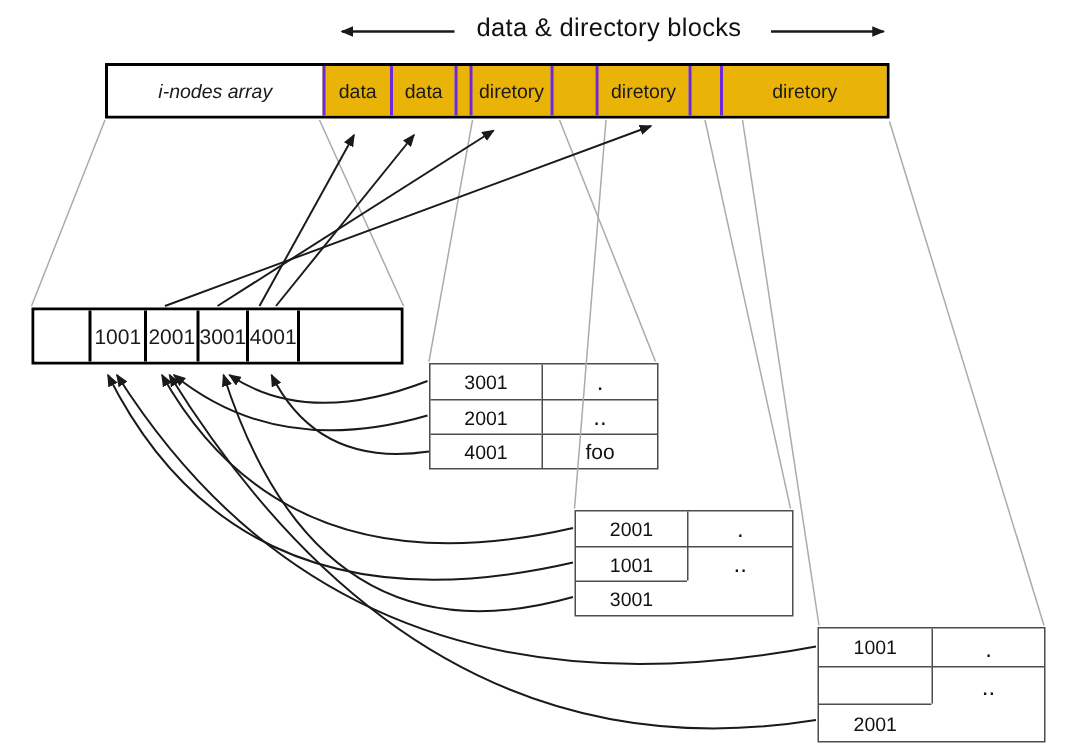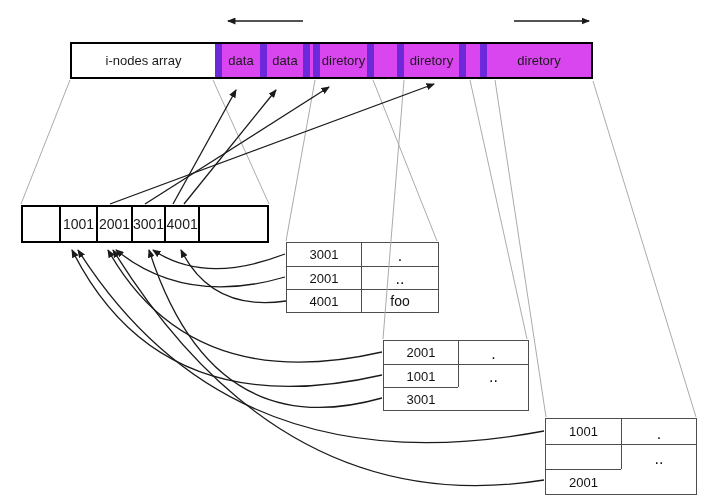--- a/index.html
+++ b/index.html
@@ -12,25 +12,25 @@
     position:absolute; left:300px; top:9px; width:212px; text-align:center;
     font-size:17px; letter-spacing:0.2px; color:#111;
   }
   
   #blocks-array {
     position:absolute; left:70px; top:42px; width:523px; height:37px;
     border:2px solid #000; box-sizing:border-box; display:flex; background:#fff;
   }
   .block {
     box-sizing:border-box; height:100%; display:flex; align-items:center; justify-content:center;
-    font-size:13px; color:#1a1a1a; background:#d946ef; border-left:7px solid #6d28d9;
+    font-size:13px; color:#1a1a1a; background:#eab308; border-left:2px solid #6d28d9;
     white-space:nowrap; overflow:hidden;
   }
   .block.first { border-left:none; }
-  .block.white { background:#ffffff; }
+  .block.white { background:#ffffff;font-style:italic; }
   
   #inode-array {
     position:absolute; left:21px; top:205px; width:248px; height:38px;
     border:2px solid #000; box-sizing:border-box; display:flex; background:#fff;
   }
   .icell {
     box-sizing:border-box; height:100%; display:flex; align-items:center; justify-content:center;
     font-size:14px; border-left:2px solid #000; background:#fff; white-space:nowrap;
   }
   .icell.first { border-left:none; }
@@ -51,20 +51,21 @@
   .dtable .c.dot  { align-items:flex-end; font-size:16px; padding-bottom:1px; }
   .dtable .c.name { font-size:14px; }
   
   #connectors { position:absolute; left:0; top:0; pointer-events:none; }
 </style>
 </head>
 <body>
 
 <div id="canvas">
 
+  <div id="header-title">data &amp; directory blocks</div>
 
   <div id="blocks-array">
     <div class="block white first" style="flex:0 0 143px">
       <span>i-nodes array</span>
     </div>
     <div class="block" style="flex:0 0 45px">
       <span>data</span>
     </div>
     <div class="block" style="flex:0 0 43px">
       <span>data</span>

